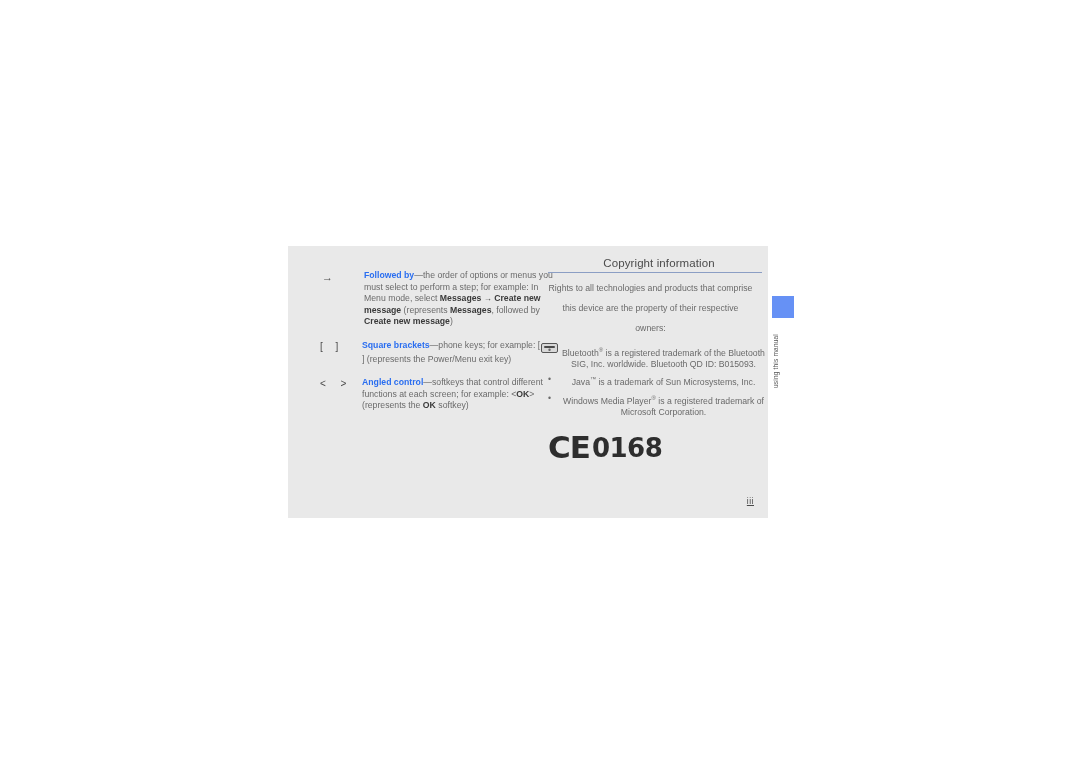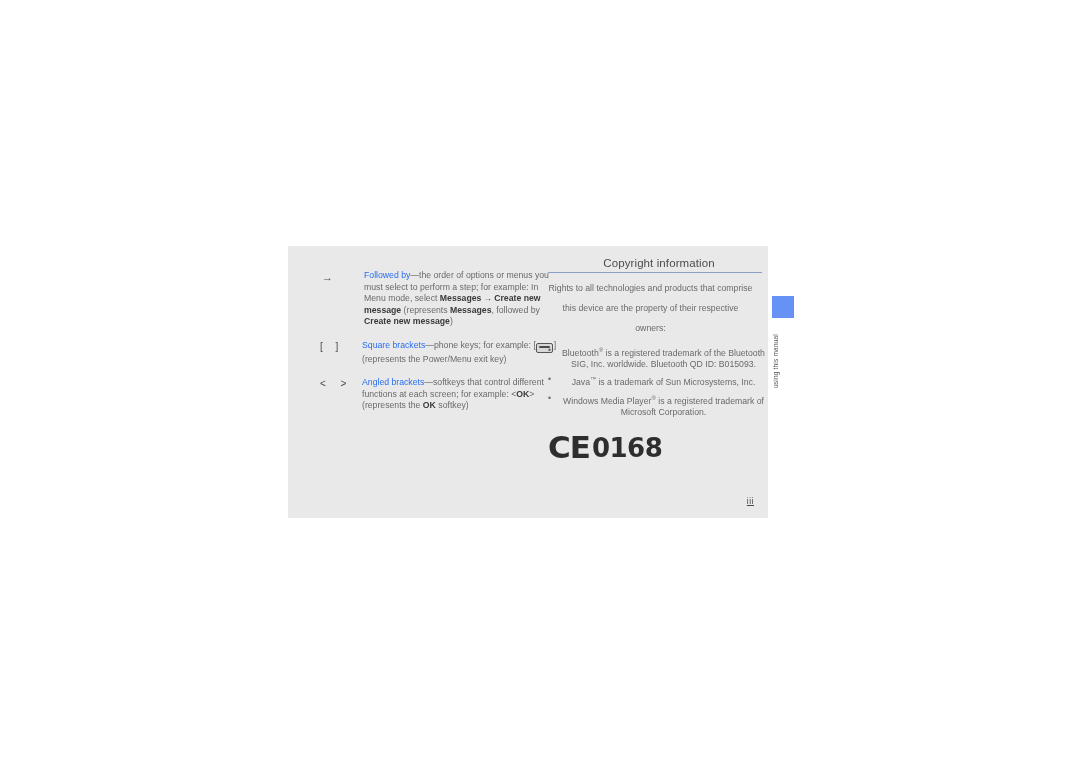--- a/index.html
+++ b/index.html
@@ -63,21 +63,21 @@
     letter-spacing: 6px;
   }
   .convention-text {
     flex: 1;
     font-size: 8.7px;
     line-height: 11.6px;
     color: #6a6a6a;
   }
   .term {
     color: #2a6ef0;
-    font-weight: normal;
+    font-weight: bold;
   }
   .bold-ui {
     color: #3a3a3a;
     font-weight: bold;
   }
   .arrow-inline {
     color: #3a3a3a;
     font-weight: bold;
     font-size: 8px;
   }
@@ -240,21 +240,21 @@
     <div class="convention-row">
       <div class="convention-symbol bracket-sym">[  ]</div>
       <div class="convention-text">
         <span class="term">Square brackets</span><span>—</span><span>phone keys; for example: [</span><span class="keyglyph-wrap"><span class="keyglyph"></span></span><span>] (represents the Power/Menu exit key)</span>
       </div>
     </div>
 
     <div class="convention-row">
       <div class="convention-symbol angle-sym">&lt;  &gt;</div>
       <div class="convention-text">
-        <span class="term">Angled brackets</span><span>—</span><span>softkeys that control different functions at each screen; for example: &lt;</span><span class="bold-ui">OK</span><span>&gt; (represents the </span><span class="bold-ui">OK</span><span> softkey)</span>
+        <span class="term">Angled control</span><span>—</span><span>softkeys that control different functions at each screen; for example: &lt;</span><span class="bold-ui">OK</span><span>&gt; (represents the </span><span class="bold-ui">OK</span><span> softkey)</span>
       </div>
     </div>
 
   </div>
 
   <div id="right-column">
 
     <h2 id="copyright-heading">Copyright information</h2>
 
     <div id="copyright-rule" style="background: rgb(139, 158, 196);"></div>

